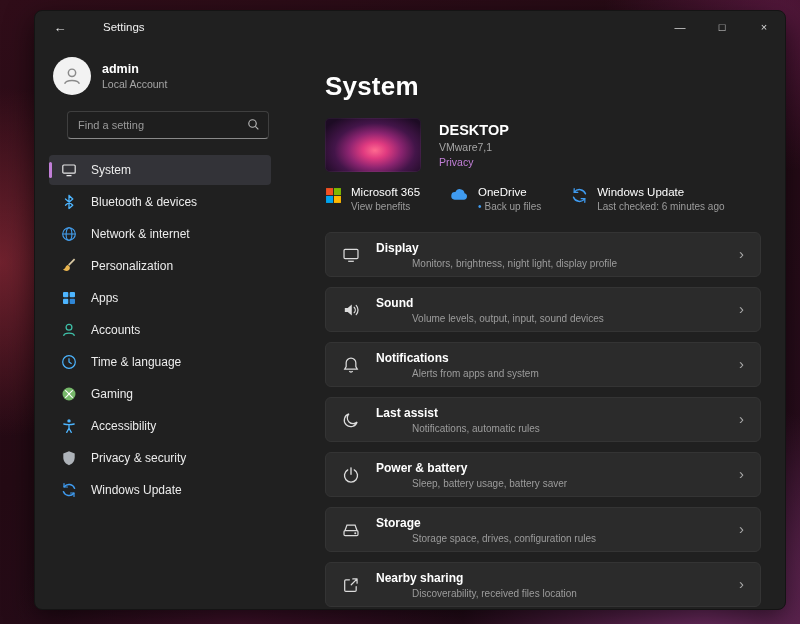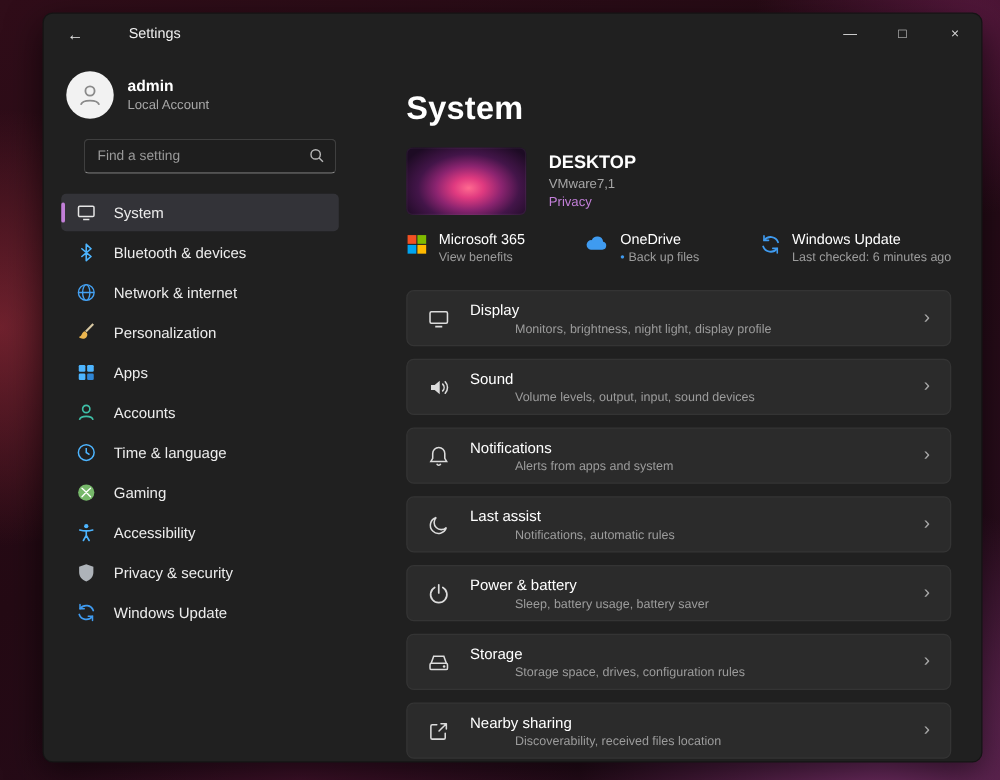--- a/index.html
+++ b/index.html
@@ -60,31 +60,31 @@
   .main{flex:1;min-width:0;padding:28px 24px 0 42px;box-sizing:border-box;}
   .page-title{font-size:26px;font-weight:600;color:#fff;margin:0 0 16px;letter-spacing:.2px;}
   .device{display:flex;gap:18px;align-items:center;margin-bottom:14px;}
   .thumb{width:96px;height:54px;border-radius:5px;flex:0 0 auto;
     background:
       radial-gradient(62% 74% at 52% 60%, #ff6a90 0%, #e03a80 20%, #8c2470 44%, #431549 68%, #1d0b24 100%);
     box-shadow:inset 0 0 0 1px rgba(255,255,255,.05);}
   .dev-name{font-size:14.5px;font-weight:bold;color:#fff;}
   .dev-model{font-size:10.5px;color:#a6a6a6;margin-top:3px;}
   .dev-rename{font-size:10.5px;color:#c27fd8;margin-top:3px;cursor:default;}
-  .quick{display:flex;gap:30px;margin:4px 0 20px;justify-content:space-between;}
+  .quick{display:flex;gap:30px;margin:4px 0 20px;}
   .qa{display:flex;gap:9px;align-items:flex-start;cursor:default;}
   .qa-icon{margin-top:1px;flex:0 0 auto;}
   .qa-title{font-size:11.5px;color:#fff;}
   .qa-sub{font-size:10px;color:#9c9c9c;margin-top:3px;}
   .qa-dot{color:#3f9bf0;margin-right:3px;}
   .cards{display:flex;flex-direction:column;gap:10px;}
   .card{display:flex;align-items:center;gap:16px;background:#2b2b2b;
     border:1px solid #343434;border-radius:6px;padding:7px 16px;min-height:29px;cursor:default;}
   .card .i{width:18px;height:18px;}
-  .card-title{font-size:12px;color:#fff;}
+  .card-title{font-size:12px;color:#fff;font-weight:bold;}
   .card-sub{font-size:10px;color:#9c9c9c;margin-top:3px;padding-left:36px;}
   .chev{margin-left:auto;color:#a8a8a8;font-size:15px;line-height:1;padding-bottom:2px;}
 </style>
 </head>
 <body>
 
 <div class="stage">
   <div class="window">
 
     <div class="titlebar">

